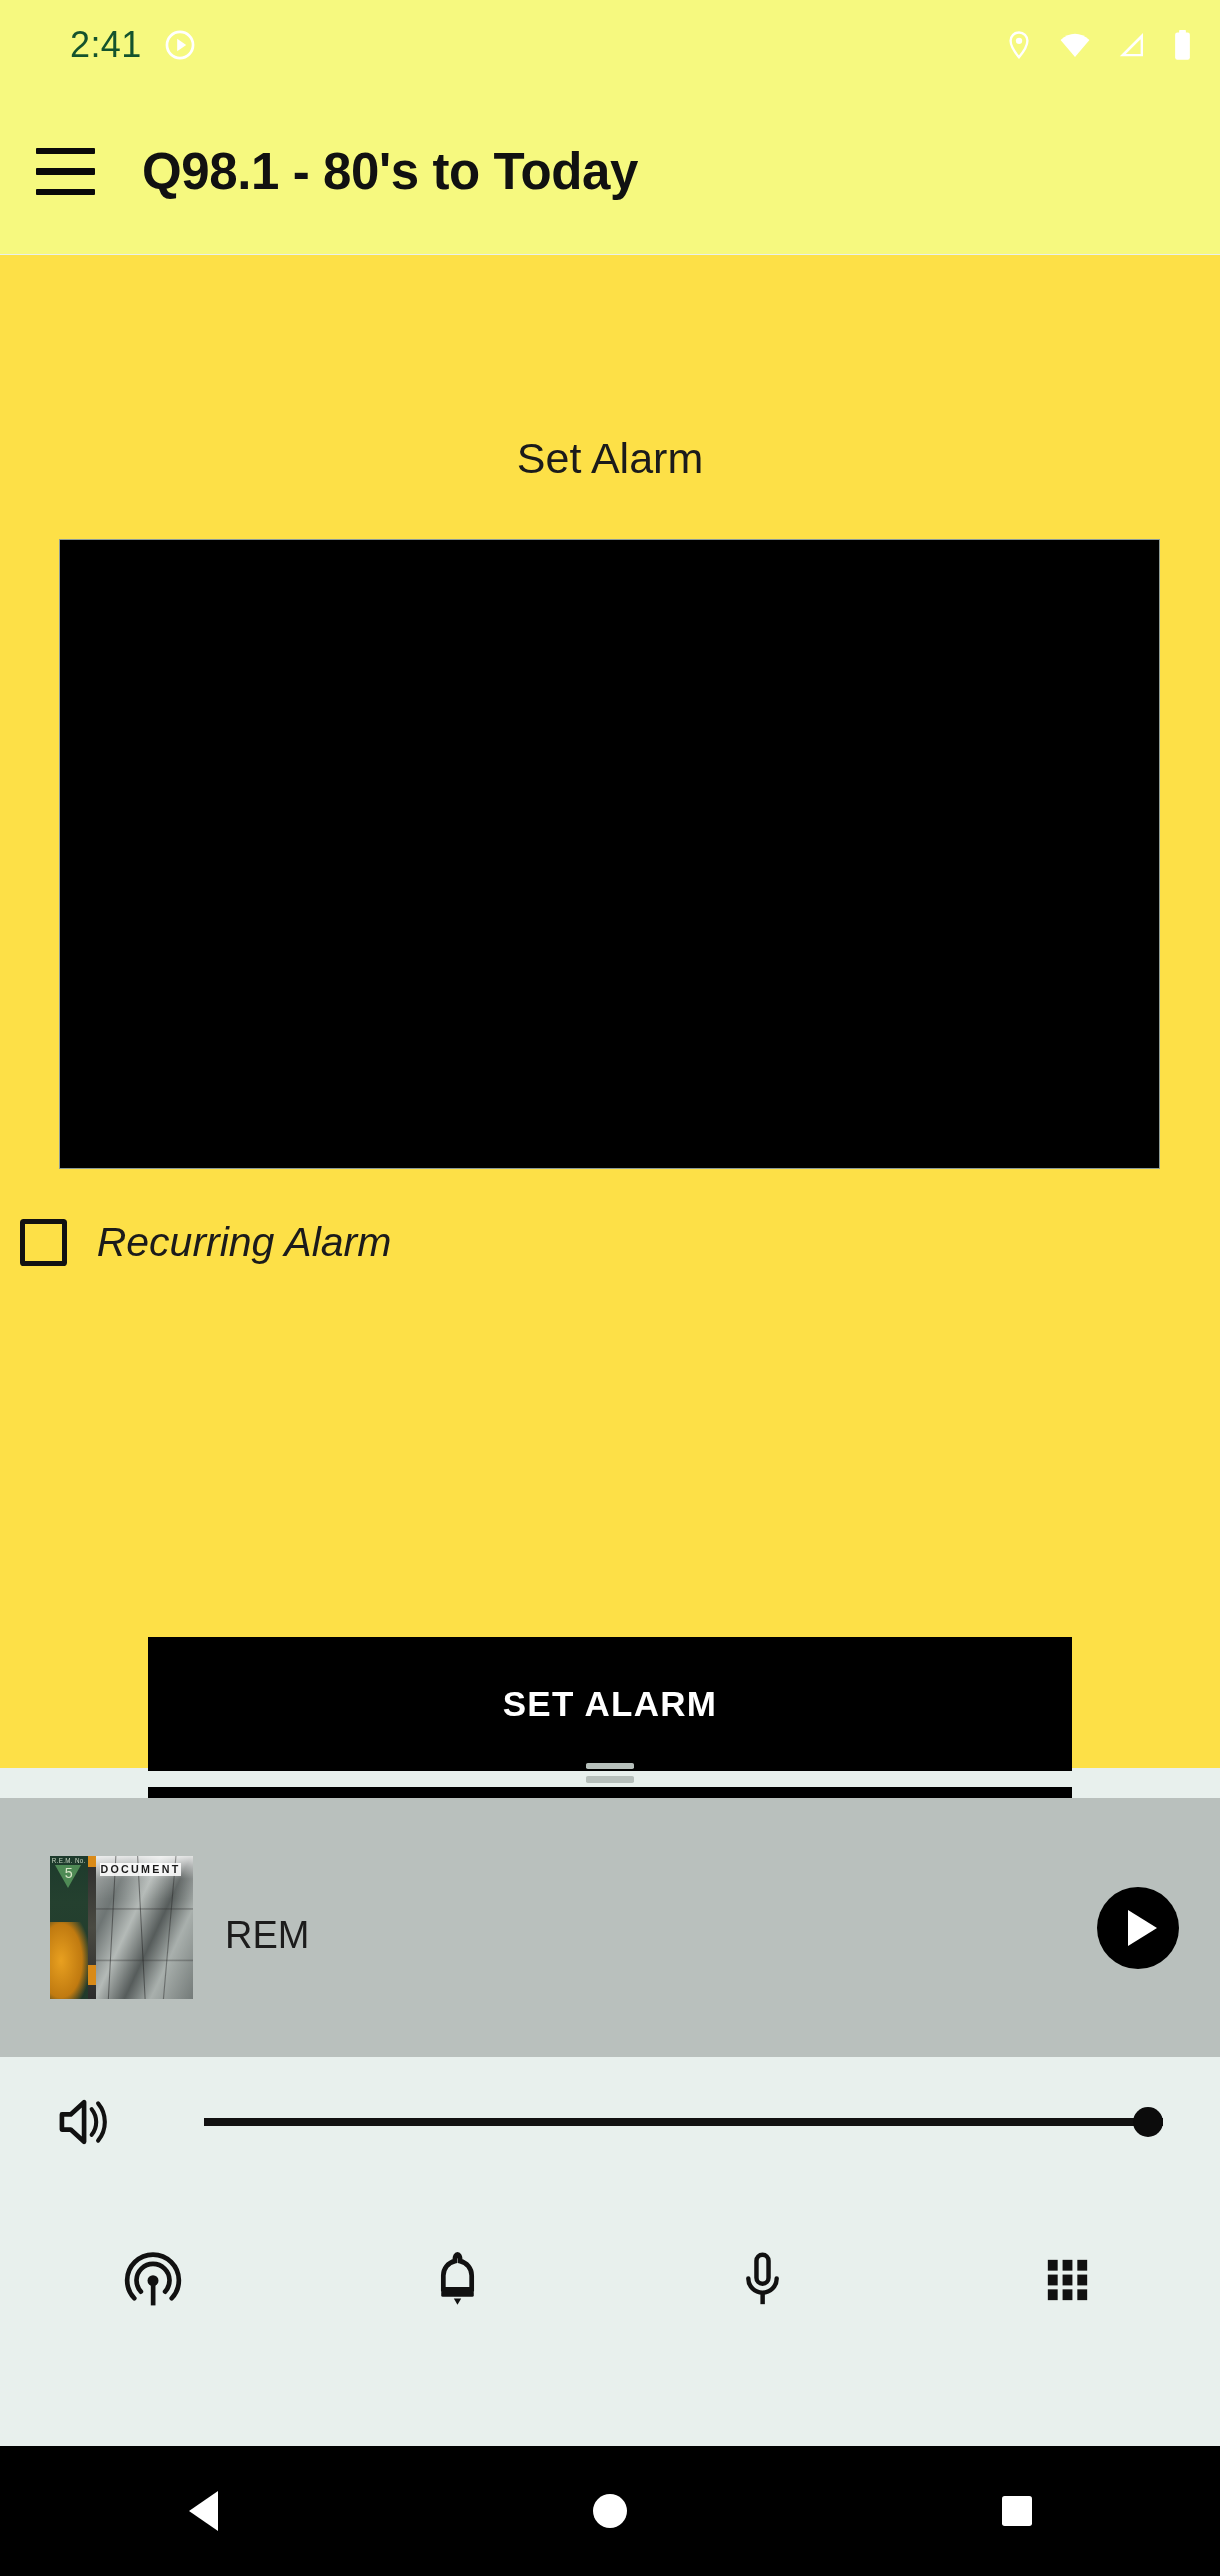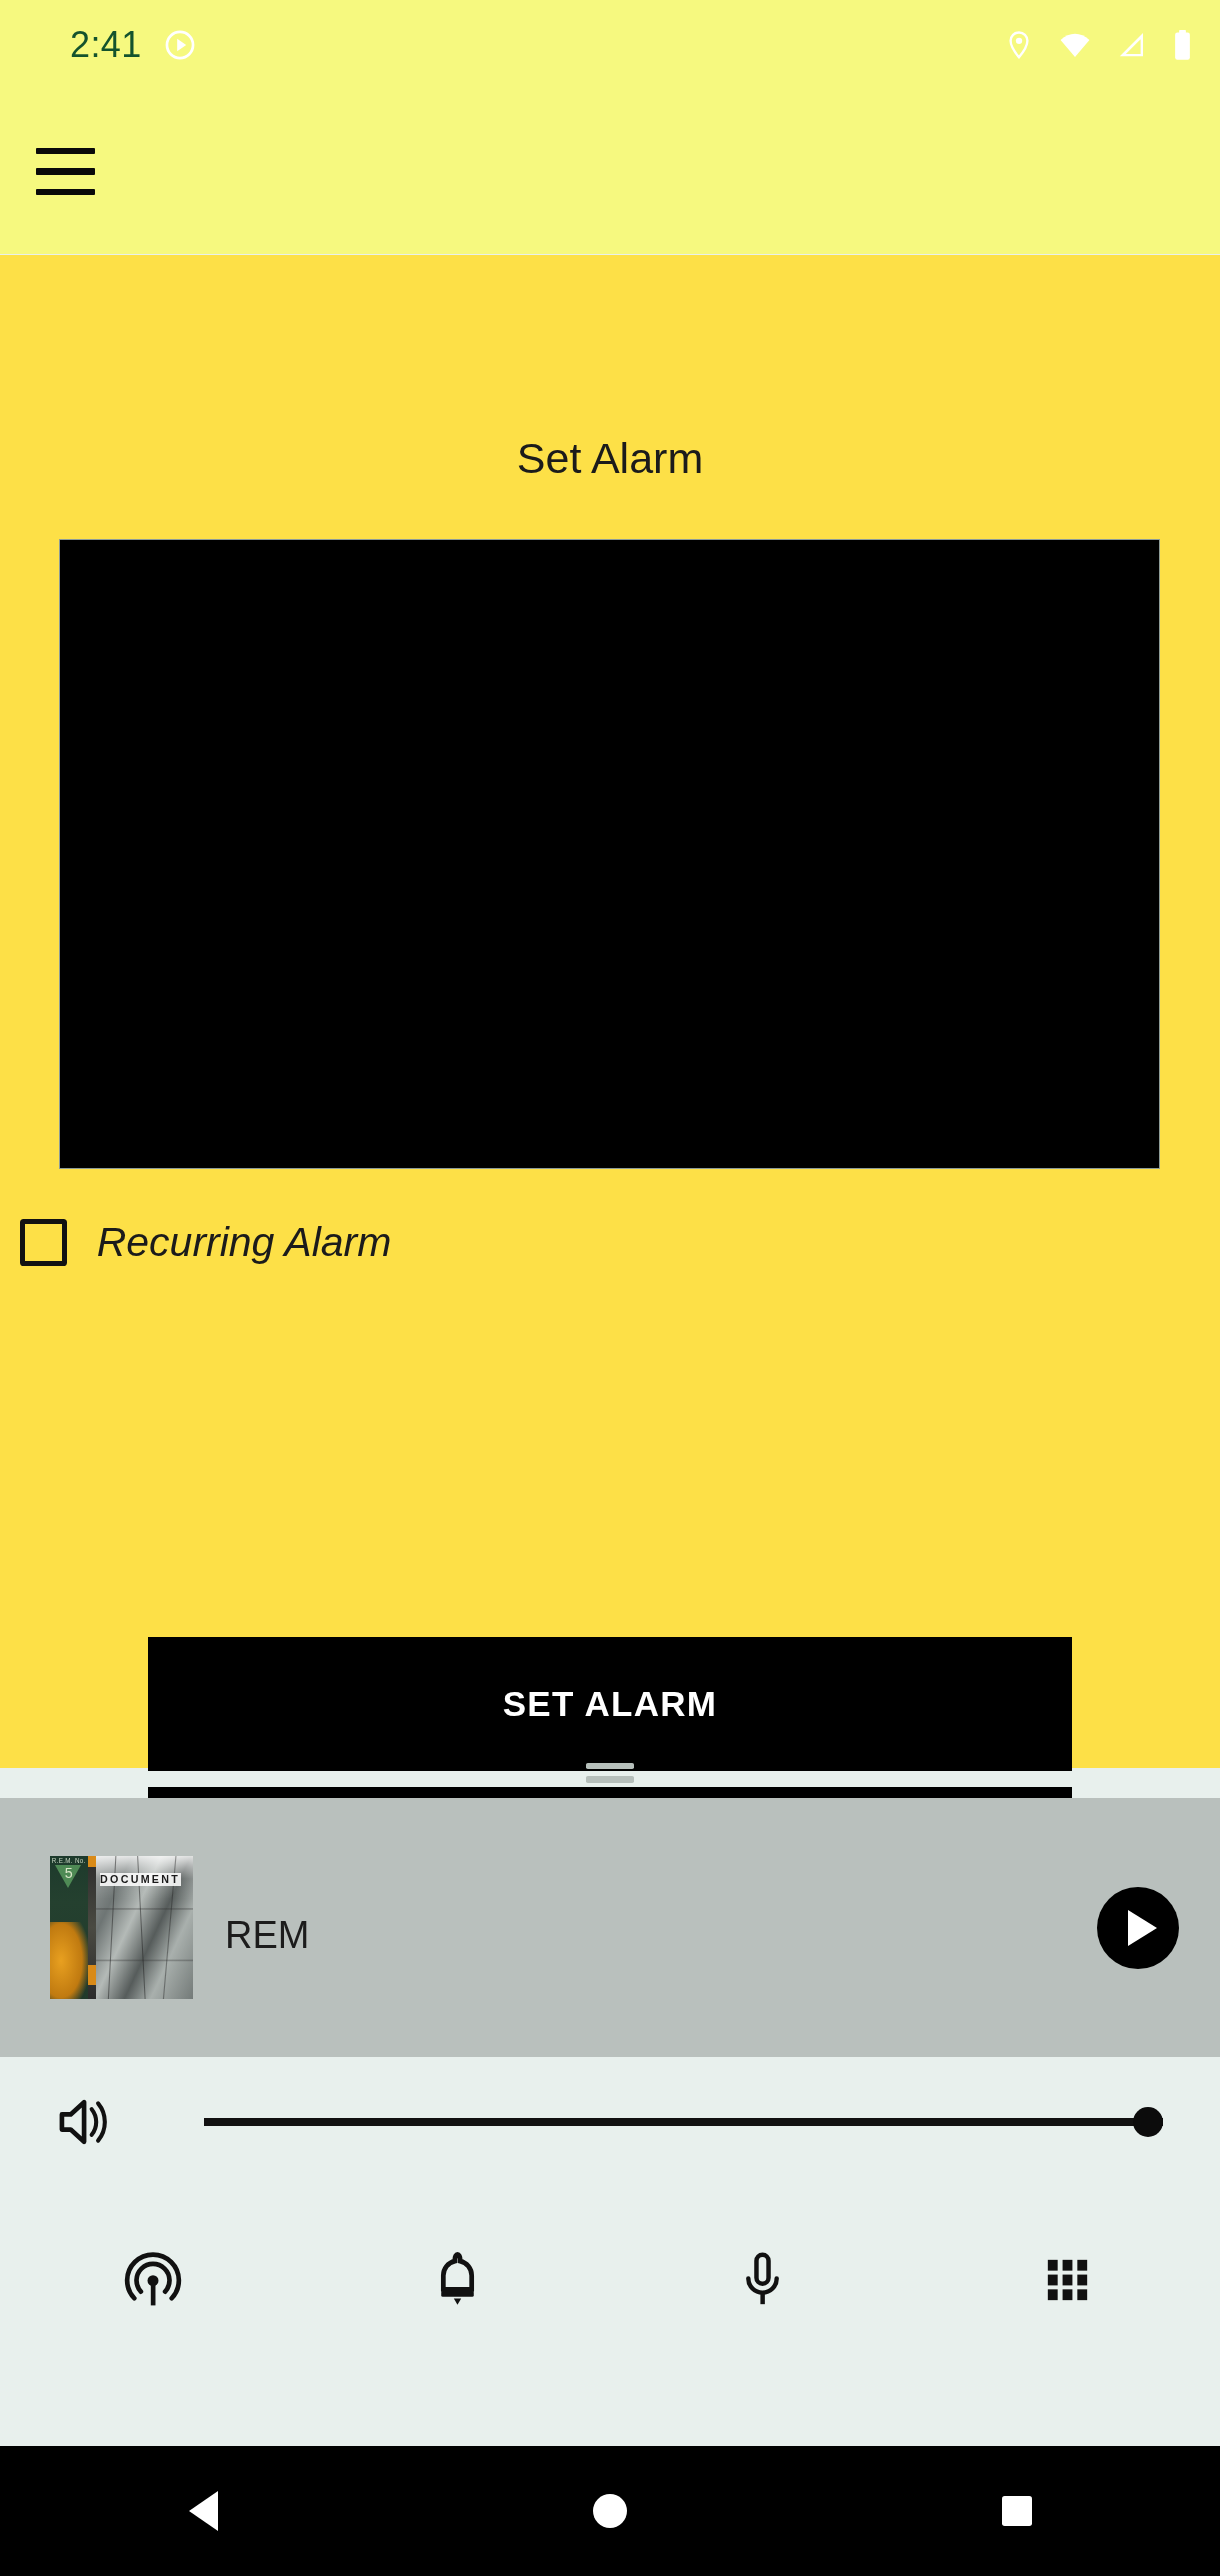--- a/index.html
+++ b/index.html
@@ -259,27 +259,27 @@
     position: absolute; left: 46px; top: 0; width: 97px; height: 100%;
     background:
       linear-gradient(93deg, transparent 18%, rgba(40,40,40,0.55) 19%, transparent 20%),
       linear-gradient(87deg, transparent 46%, rgba(30,30,30,0.5) 47%, transparent 48%),
       linear-gradient(95deg, transparent 72%, rgba(35,35,35,0.45) 73%, transparent 74%),
       linear-gradient(0deg, transparent 26%, rgba(50,50,50,0.35) 27%, transparent 28%),
       linear-gradient(0deg, transparent 62%, rgba(45,45,45,0.4) 63%, transparent 64%);
   }
   .aa-doc {
     position: absolute;
-    left: 50px; top: 17px;
+    left: 50px; top: 7px;
     width: 81px;
     font-size: 10.7px;
     letter-spacing: 2.3px;
     color: #1a1a1a;
     background: rgba(255,255,255,0.86);
-    text-align: left;
+    text-align: center;
     font-weight: bold;
     line-height: 13.4px;
   }
   .track-info {
     margin-left: 32px;
     min-width: 0;
     flex: 1;
   }
   .track-title {
     font-size: 43px;
@@ -437,20 +437,21 @@
       </svg>
     </div>
   </div>
 
   <div class="app-bar">
     <div class="hamburger">
       <span></span>
       <span></span>
       <span></span>
     </div>
+    <div class="app-title">Q98.1 - 80's to Today</div>
   </div>
 
   <div class="content">
 
     <div class="section-heading">Set Alarm</div>
 
     <div class="black-panel"></div>
 
     <div class="checkbox-row">
       <div class="checkbox-box"></div>

